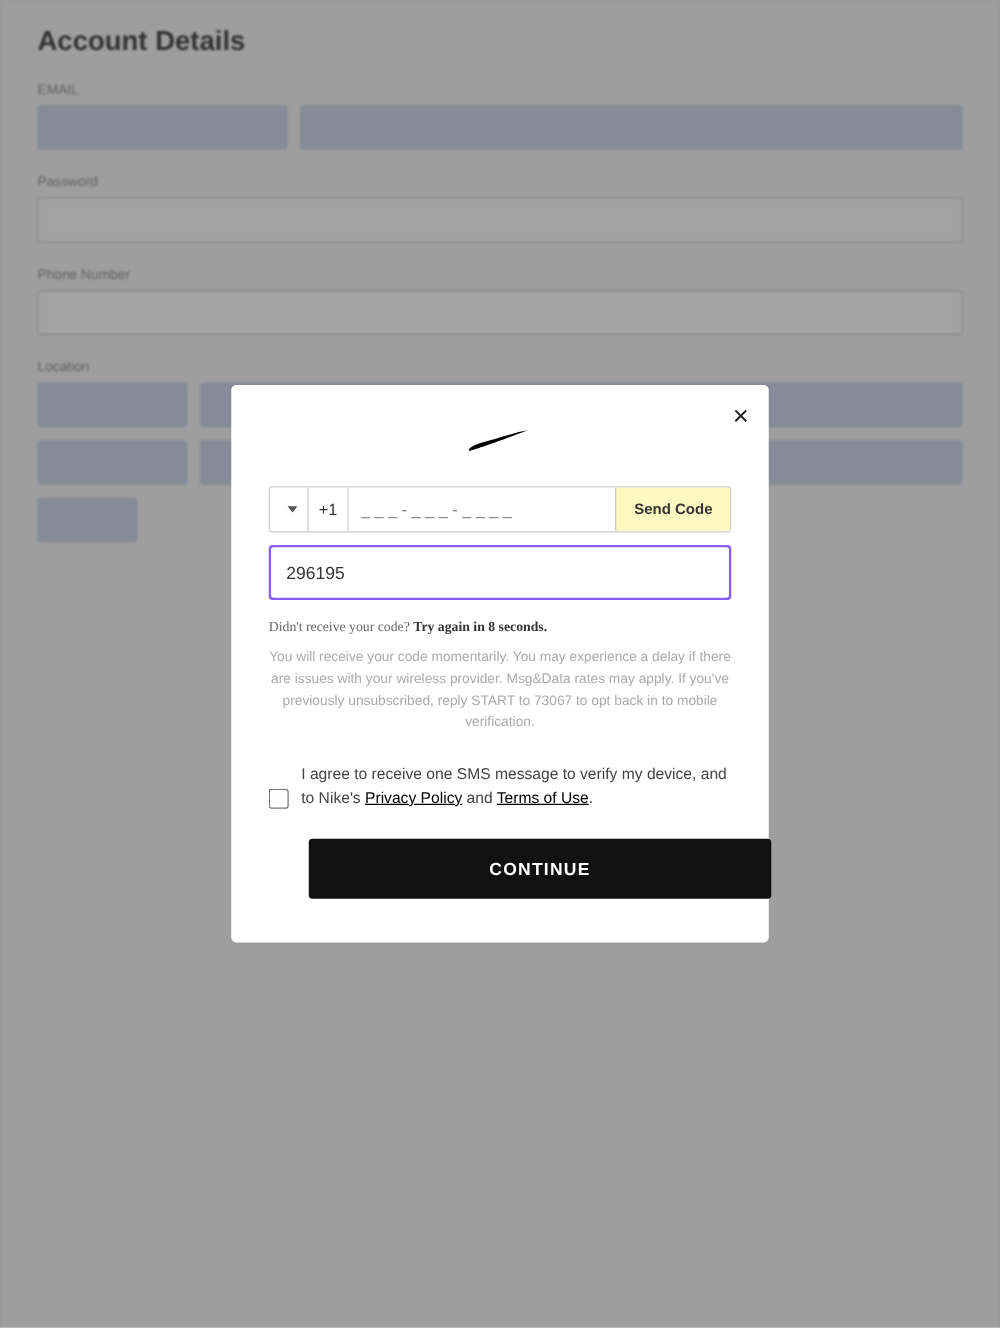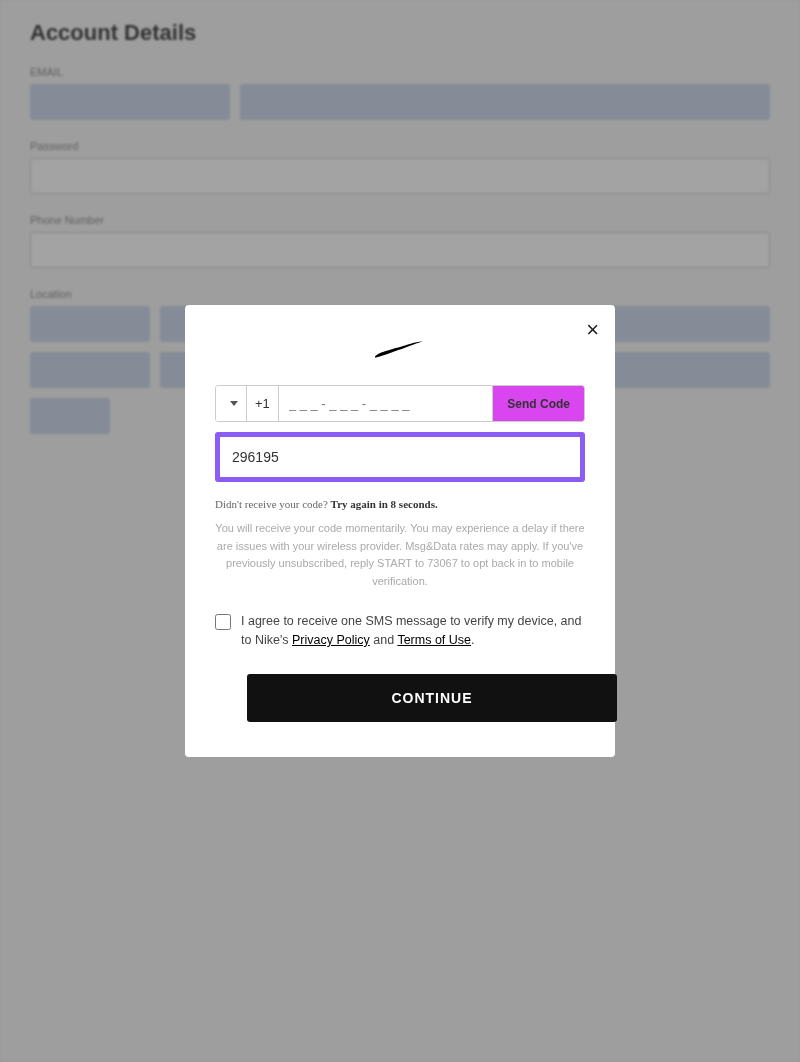--- a/index.html
+++ b/index.html
@@ -172,35 +172,35 @@
     .phone-input {
       flex: 1;
       border: none;
       outline: none;
       padding: 10px 10px;
       font-size: 13px;
       color: #bbb;
     }
 
     .send-code-btn {
-      background: #d946ef;
+      background: #fef9c3;
       border: none;
       border-left: 1px solid #ccc;
       padding: 0 14px;
       font-size: 12px;
       font-weight: bold;
       color: #333;
       cursor: pointer;
       white-space: nowrap;
       text-align: right;
     }
 
     
     .code-input-wrapper {
-      border: 5px solid #8b5cf6;
+      border: 2px solid #8b5cf6;
       border-radius: 3px;
       margin-bottom: 12px;
     }
 
     .code-input {
       width: 100%;
       border: none;
       outline: none;
       padding: 12px 12px;
       font-size: 14px;
@@ -228,21 +228,21 @@
       font-size: 11px;
       color: #aaa;
       text-align: center;
       line-height: 1.6;
       margin-bottom: 22px;
     }
 
     
     .checkbox-row {
       display: flex;
-      align-items: flex-start;
+      align-items: flex-end;
       gap: 10px;
       margin-bottom: 24px;
     }
 
     .checkbox-input {
       width: 16px;
       height: 16px;
       margin-top: 2px;
       flex-shrink: 0;
       cursor: pointer;

